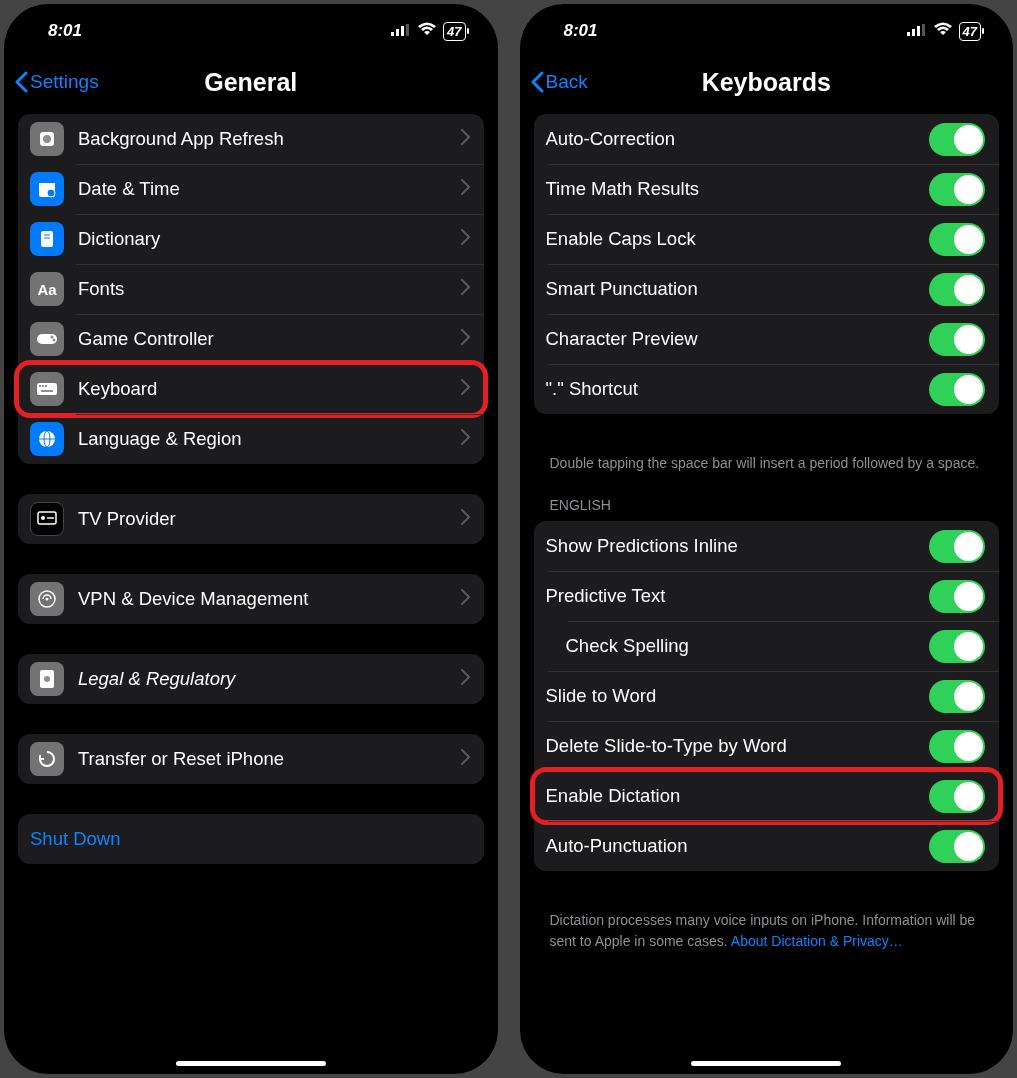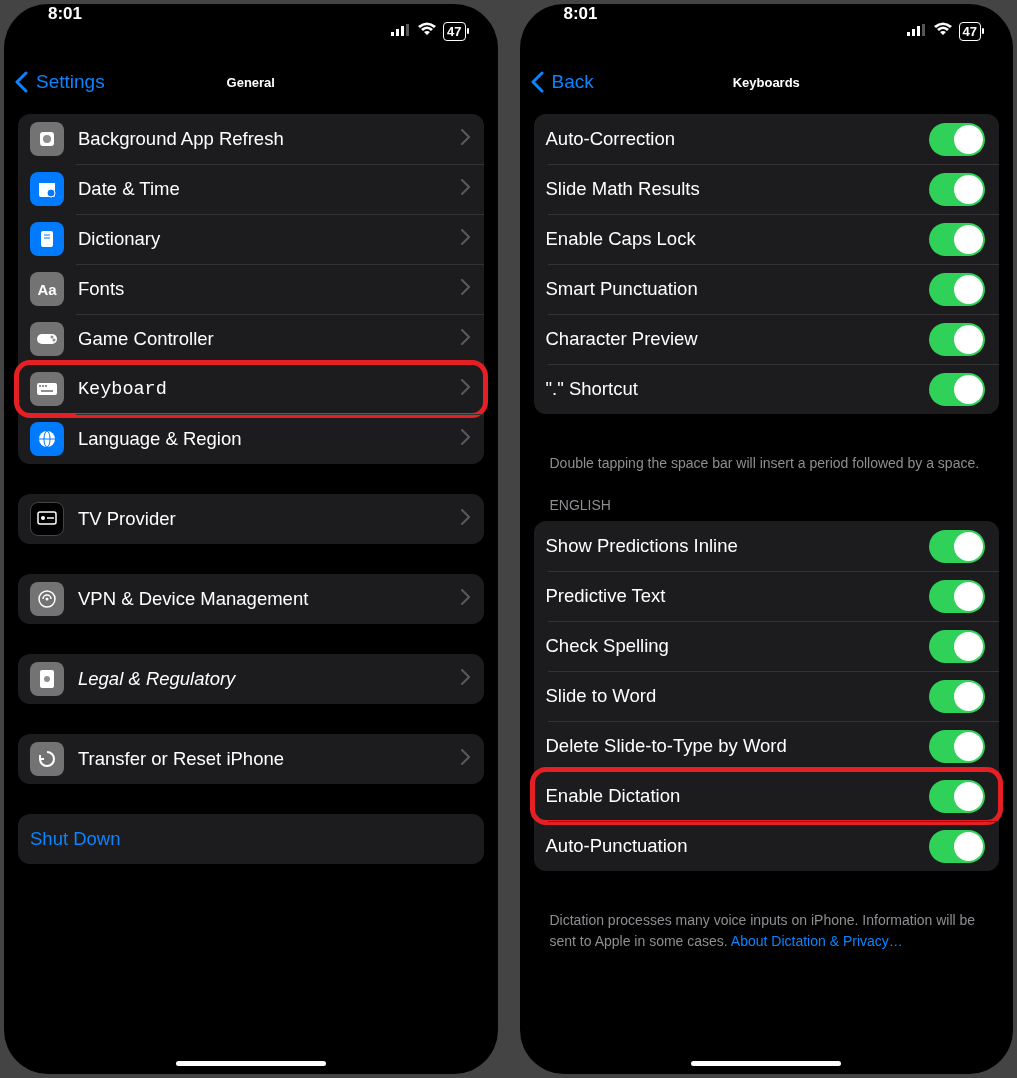--- a/index.html
+++ b/index.html
@@ -19,24 +19,26 @@
     border-radius: 44px;
     overflow: hidden;
     position: relative;
     display: flex;
     flex-direction: column;
   }
   .status-bar {
     height: 54px;
     display: flex;
     justify-content: space-between;
+    align-items: center;
     padding: 0 32px 0 44px;
     color: #fff;
     font-size: 17px;
     font-weight: 600;
+    font-style: italic;
   }
   .status-right {
     display: flex;
     align-items: center;
     gap: 6px;
   }
   .battery-box {
     display: inline-flex;
     align-items: center;
     border: 1.5px solid #fff;
@@ -62,29 +64,29 @@
     display: flex;
     align-items: center;
     position: relative;
     padding: 0 10px;
   }
   .back-btn {
     color: #0a84ff;
     font-size: 19px;
     display: flex;
     align-items: center;
-    gap: 8px;
+    gap: 2px;
     cursor: pointer;
   }
   .nav-title {
     position: absolute;
     left: 50%;
     transform: translateX(-50%);
     color: #fff;
-    font-size: 13px;
+    font-size: 25px;
     font-weight: 600;
   }
   .content {
     flex: 1;
     overflow-y: hidden;
     padding: 8px 14px 0 14px;
   }
   .section {
     background: #1c1c1e;
     border-radius: 12px;
@@ -269,21 +271,21 @@
               <rect x="1" y="2" width="20" height="10" rx="5" fill="#fff"></rect>
               <circle cx="16" cy="5" r="1.5" fill="#8e8e93"></circle>
               <circle cx="18" cy="8" r="1.5" fill="#8e8e93"></circle>
             </svg>
           </div>
           <span class="row-label">Game Controller</span>
           <span class="chevron"><svg width="9" height="16" viewBox="0 0 9 16">
               <path d="M1 1 L8 8 L1 15" stroke="#5a5a5e" stroke-width="2" fill="none" stroke-linecap="round"></path>
             </svg></span>
         </div>
-        <div class="row" style="position: relative; font-family: Liberation Mono, monospace;">
+        <div class="row" style="position: relative;">
           <div class="icon-box ic-gray">
             <svg width="22" height="14" viewBox="0 0 22 14">
               <rect x="1" y="1" width="20" height="12" rx="2" fill="#fff"></rect>
               <rect x="3" y="3" width="2" height="2" fill="#8e8e93"></rect>
               <rect x="6" y="3" width="2" height="2" fill="#8e8e93"></rect>
               <rect x="9" y="3" width="2" height="2" fill="#8e8e93"></rect>
               <rect x="5" y="8" width="12" height="2" fill="#8e8e93"></rect>
             </svg>
           </div>
           <span class="row-label">Keyboard</span>
@@ -400,21 +402,21 @@
     </div>
     <div class="nav-title">Keyboards</div>
   </div>
   <div class="content">
     <div class="section" id="r-sec1">
         <div class="row no-icon" style="position: relative;">
           <span class="row-label">Auto-Correction</span>
           <div class="toggle"></div>
         </div>
         <div class="row no-icon" style="position: relative;">
-          <span class="row-label">Slide Math Results</span>
+          <span class="row-label">Time Math Results</span>
           <div class="toggle"></div>
         </div>
         <div class="row no-icon" style="position: relative;">
           <span class="row-label">Enable Caps Lock</span>
           <div class="toggle"></div>
         </div>
         <div class="row no-icon" style="position: relative;">
           <span class="row-label">Smart Punctuation</span>
           <div class="toggle"></div>
         </div>
@@ -431,21 +433,21 @@
     <div class="section-header">English</div>
     <div class="section" id="r-sec2">
         <div class="row no-icon" style="position: relative;">
           <span class="row-label">Show Predictions Inline</span>
           <div class="toggle"></div>
         </div>
         <div class="row no-icon" style="position: relative;">
           <span class="row-label">Predictive Text</span>
           <div class="toggle"></div>
         </div>
-        <div class="row no-icon" style="position: relative;">
+        <div class="row no-icon" style="position: relative; margin-left: 20px;">
           <span class="row-label">Check Spelling</span>
           <div class="toggle"></div>
         </div>
         <div class="row no-icon" style="position: relative;">
           <span class="row-label">Slide to Word</span>
           <div class="toggle"></div>
         </div>
         <div class="row no-icon" style="position: relative;">
           <span class="row-label">Delete Slide-to-Type by Word</span>
           <div class="toggle"></div>

